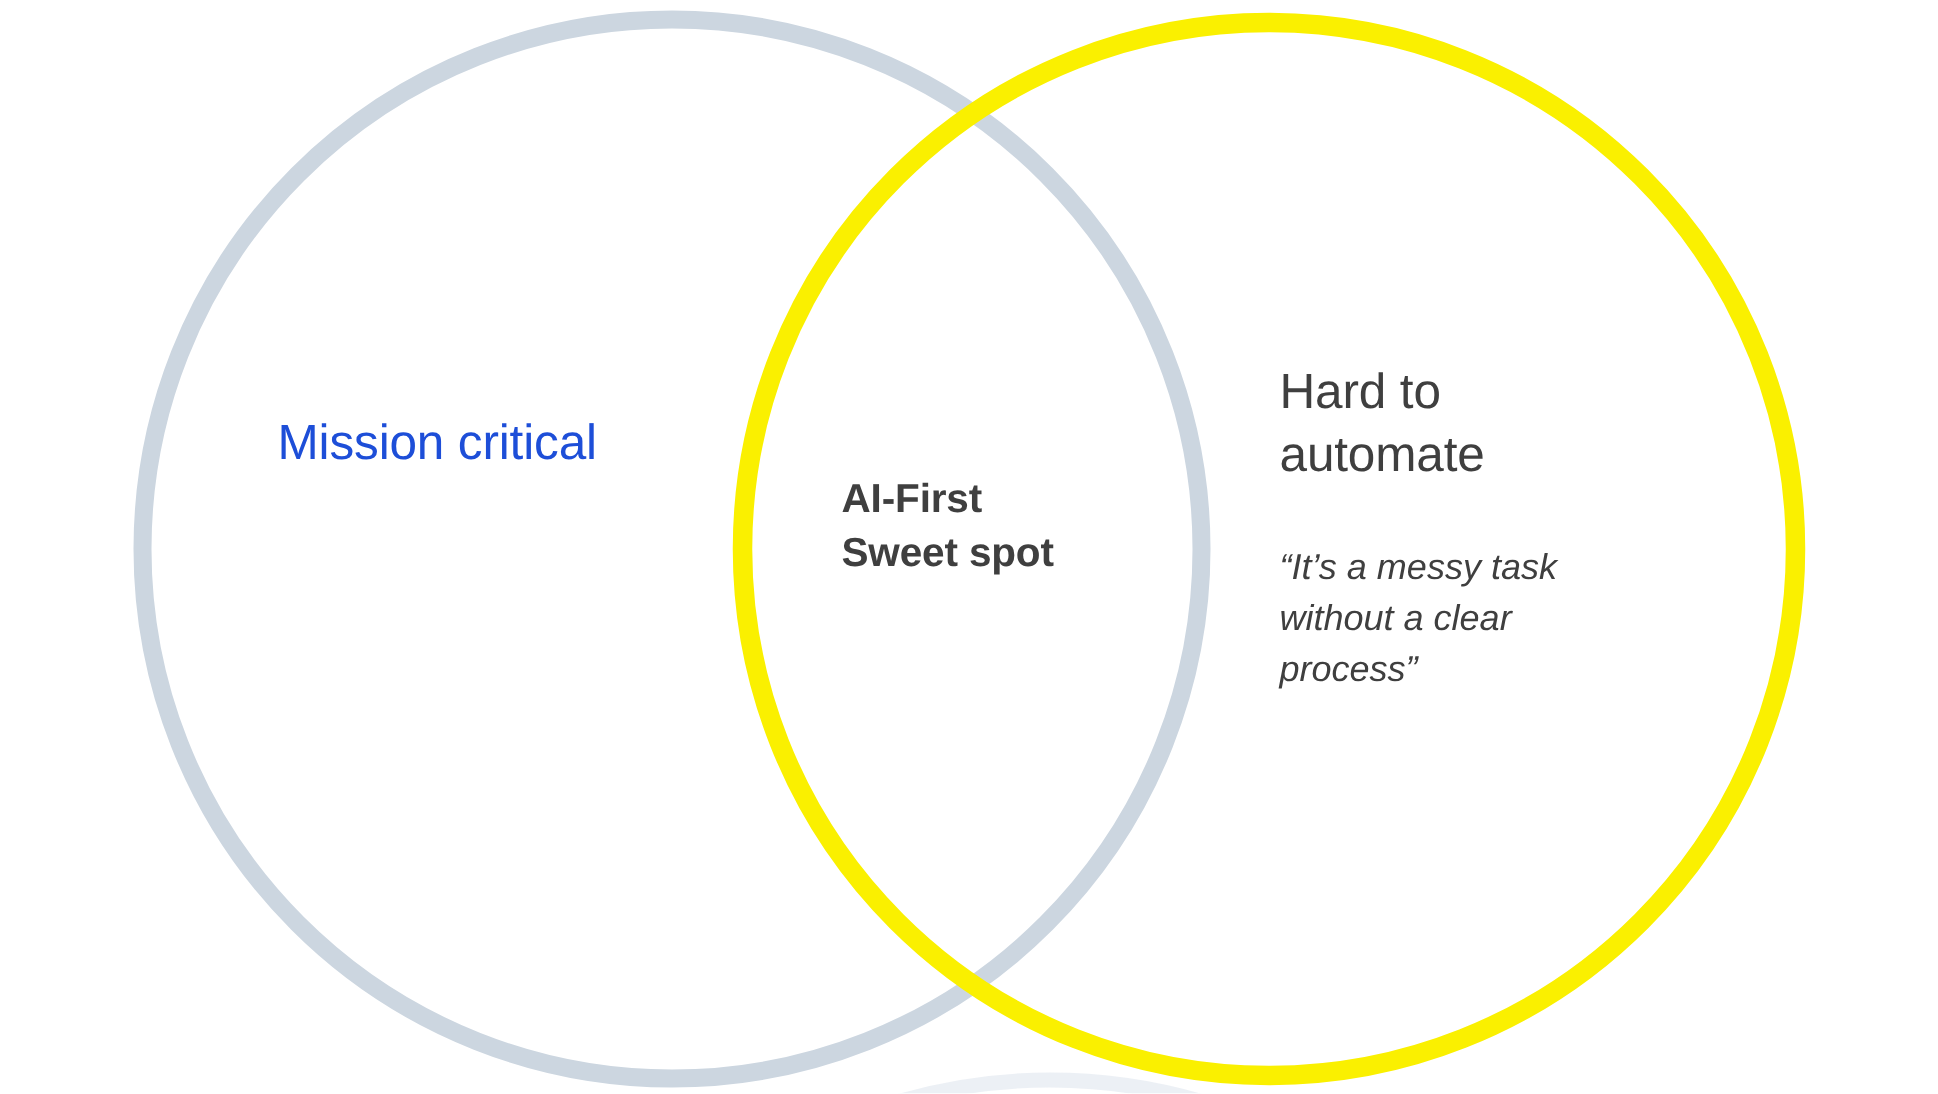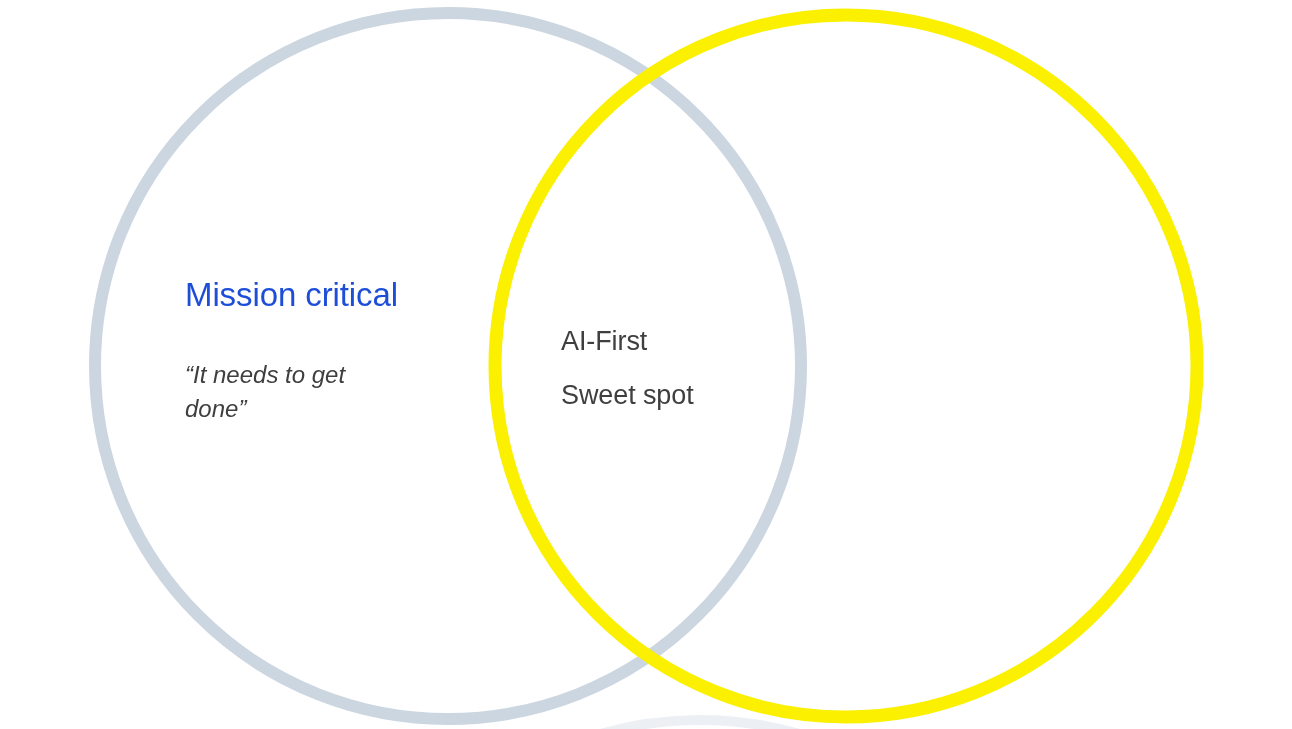--- a/index.html
+++ b/index.html
@@ -66,22 +66,23 @@
   }
 
   
   #center-text-block {
     left: 561px;
     top: 314px;
     width: 210px;
   }
   #center-text-block .heading {
     font-size: 27px;
-    line-height: 54px;
+    line-height: 36px;
     margin: 0;
+    font-weight: bold;
   }
 
   
   #right-text-block {
     left: 853px;
     top: 240px;
     width: 260px;
   }
   #right-text-block .heading {
     font-size: 33px;
@@ -104,22 +105,26 @@
 
     <circle id="partial-bottom-circle" fill="none" cx="700" cy="1080" r="360" stroke="#dde4ec" stroke-width="10" opacity="0.55"></circle>
 
     <circle id="circle-left" fill="none" cx="448" cy="366" r="353" stroke="#ccd6e0" stroke-width="12"></circle>
 
     <circle id="circle-right" fill="none" cx="846" cy="366" r="351" stroke="#faf000" stroke-width="13"></circle>
   </svg>
 
   <div class="text-block" id="left-text-block">
     <div class="heading" style="color: #1d4ed8;">Mission critical</div>
-    <div class="quote" style="color: rgb(63, 63, 63);">“It needs to get done”</div>
   </div>
 
   <div class="text-block" id="center-text-block">
     <div class="heading" style="color: rgb(63, 63, 63);">AI-First
 Sweet spot</div>
   </div>
 
+  <div class="text-block" id="right-text-block">
+    <div class="heading" style="color: rgb(63, 63, 63);">Hard to
+automate</div>
+    <div class="quote" style="color: rgb(63, 63, 63);">“It’s a messy task without a clear process”</div>
+  </div>
 
 </div>
 
 </body></html>

